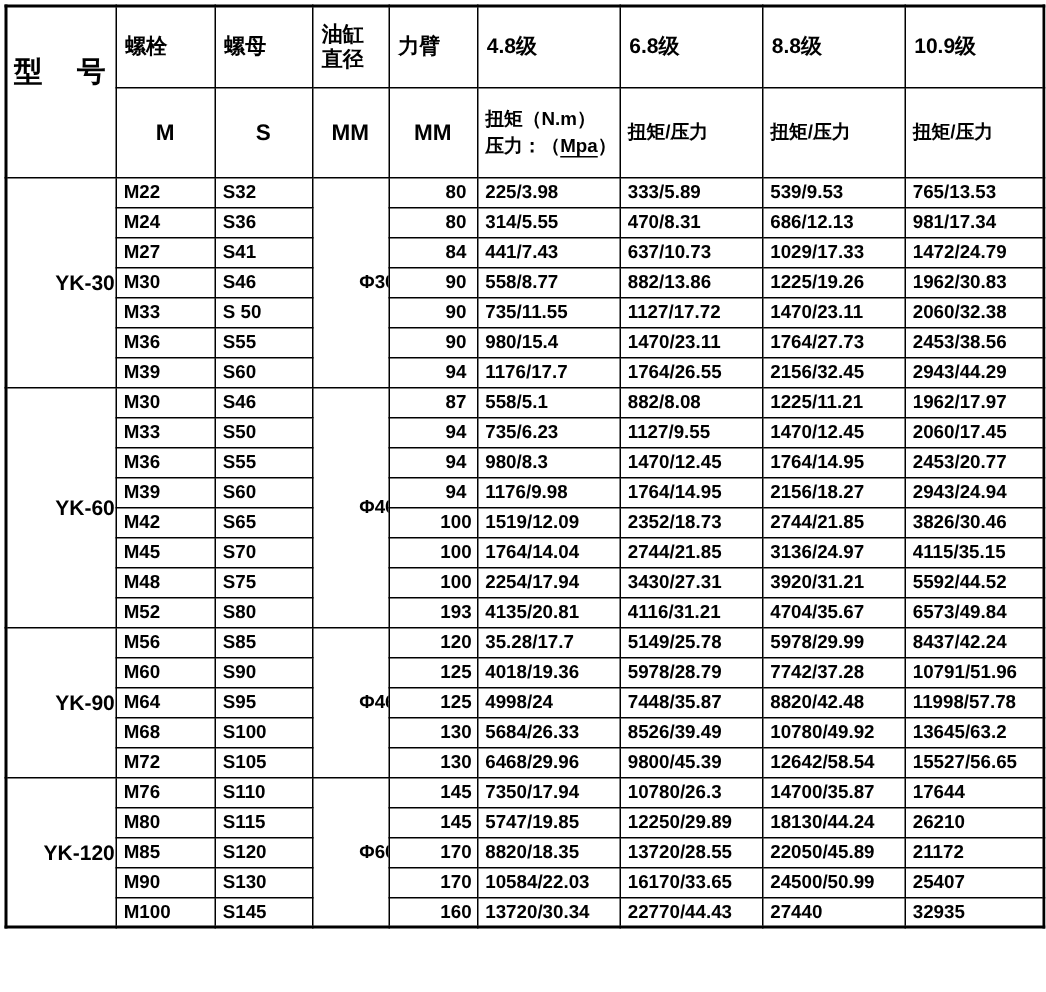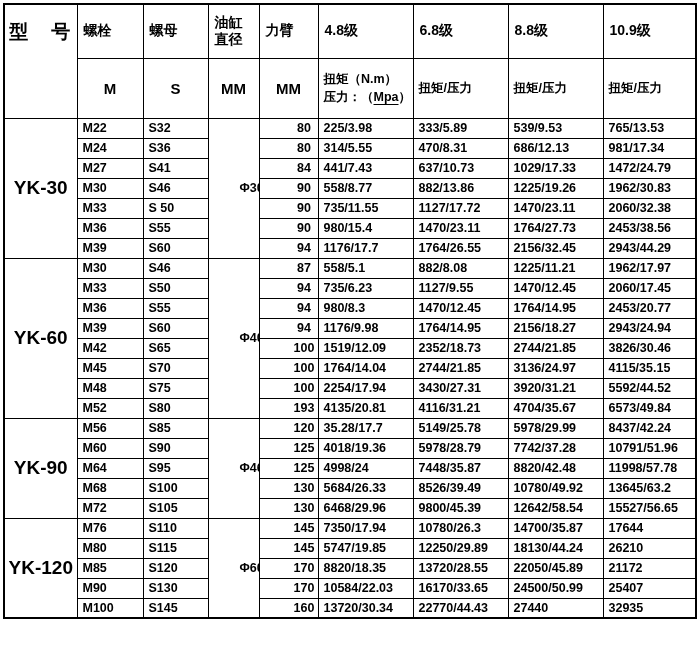--- a/index.html
+++ b/index.html
@@ -33,21 +33,21 @@
   col.c-g48   { width: 95px; }
   col.c-g68   { width: 95px; }
   col.c-g88   { width: 95px; }
   col.c-g109  { width: 93px; }
 
   tr.hdr-1 { height: 54px; }
   tr.hdr-2 { height: 60px; }
 
   th.model-hd {
     vertical-align: top;
-    padding-top: 14px;
+    padding-top: 30px;
     text-align: center;
     font-size: 19px;
     letter-spacing: 2px;
   }
   th.cjk-hd {
     text-align: left;
     padding-left: 6px;
     font-size: 14px;
     vertical-align: middle;
     font-weight: bold;
@@ -71,21 +71,21 @@
     text-decoration-color: #cc0000;
     text-decoration-thickness: 1px;
     text-underline-offset: 3px;
     text-decoration: underline;
   }
 
   tbody tr { height: 20px; }
   tbody td { font-size: 12.5px; vertical-align: middle; }
   td.td-left   { text-align: left; padding-left: 5px; }
   td.td-center { text-align: center; padding-left: 31px; }
-  td.td-model  { text-align: center; font-size: 19px; }
+  td.td-model  { text-align: right; font-size: 14px; }
 </style>
 </head>
 <body>
 
 <div class="page">
   <table class="spec">
     <colgroup>
       <col class="c-model">
         <col class="c-bolt">
         <col class="c-nut">

